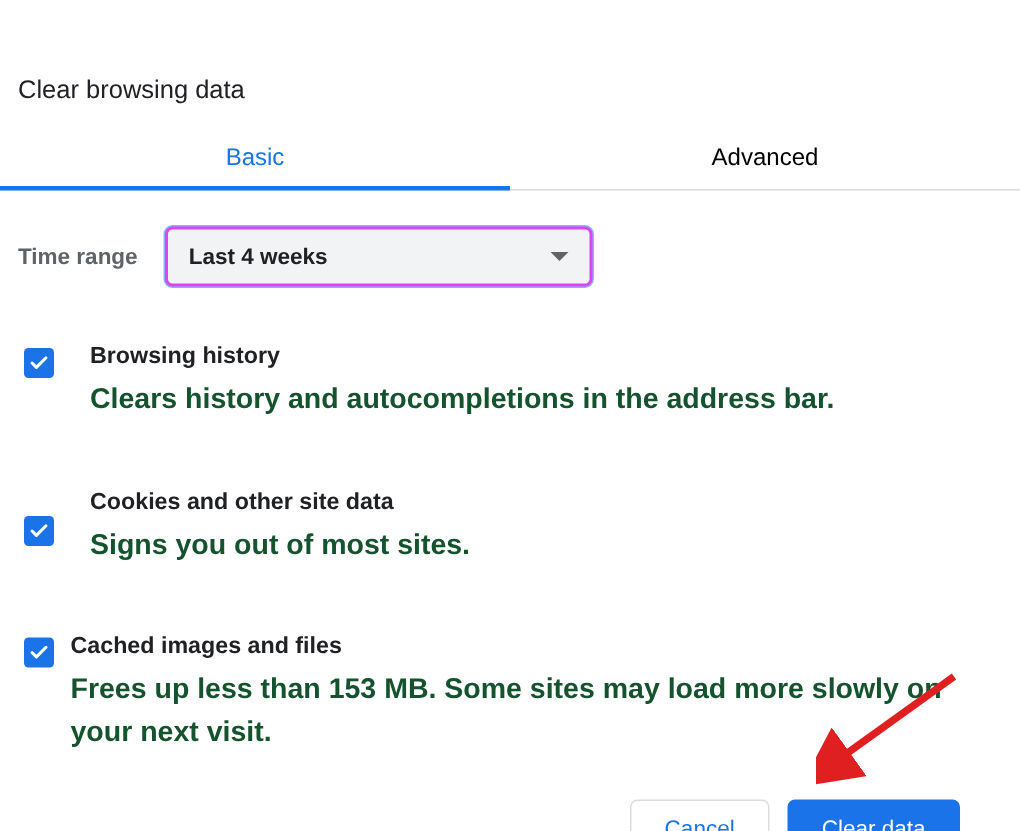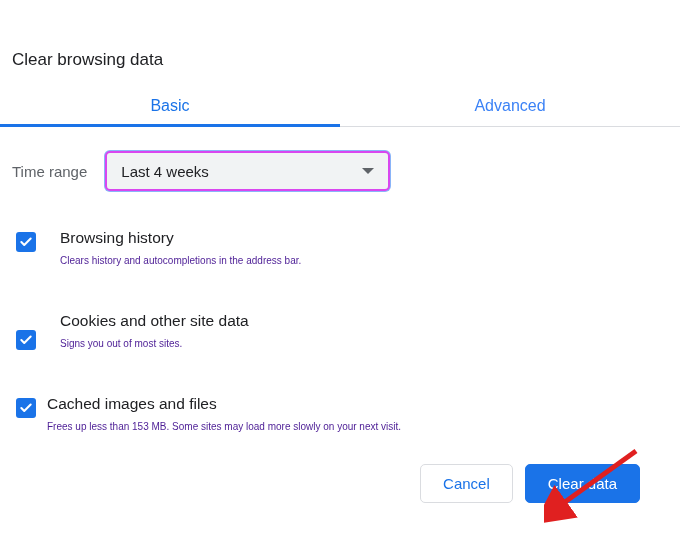--- a/index.html
+++ b/index.html
@@ -21,37 +21,37 @@
   }
   .tabs {
     display: flex;
     border-bottom: 1px solid #dadce0;
   }
   .tab {
     flex: 1;
     text-align: center;
     padding: 9px 0 11px 0;
     font-size: 16px;
-    color: #3b82f6;
+    color: #000000;
     cursor: pointer;
     position: relative;
   }
   .tab.active {
     color: #1a73e8;
     font-weight: 500;
     text-align: center;
   }
   .tab.active::after {
     content: "";
     position: absolute;
     left: 0; right: 0; bottom: -1px;
     height: 3px;
     background: #1a73e8;
   }
-  .body { padding: 24px 12px 10px 12px; }
+  .body { padding: 24px 12px 10px 12px; font-weight: bold; }
   .time-row {
     display: flex;
     align-items: center;
     gap: 18px;
     margin-bottom: 38px;
   }
   .time-label { color: #5f6368; font-size: 15px; }
   .select {
     display: flex;
     align-items: center;
@@ -89,21 +89,21 @@
     border-radius: 3px;
     display: flex;
     align-items: center;
     justify-content: center;
     margin-top: 3px;
     cursor: pointer;
   }
   .option:nth-of-type(3) .checkbox { margin-top: 18px; }
   .option .texts { flex: 1; }
   .opt-title { font-size: 15.5px; color: #202124; margin-bottom: 6px; }
-  .opt-desc { font-size: 10px; color: #4c1d95; line-height: 1.5; }
+  .opt-desc { font-size: 19px; color: #14532d; line-height: 1.5; }
   .actions {
     display: flex;
     justify-content: flex-end;
     gap: 12px;
     padding: 0 40px 18px 0;
   }
   .btn {
     font-size: 15px;
     padding: 10px 22px;
     border-radius: 5px;

